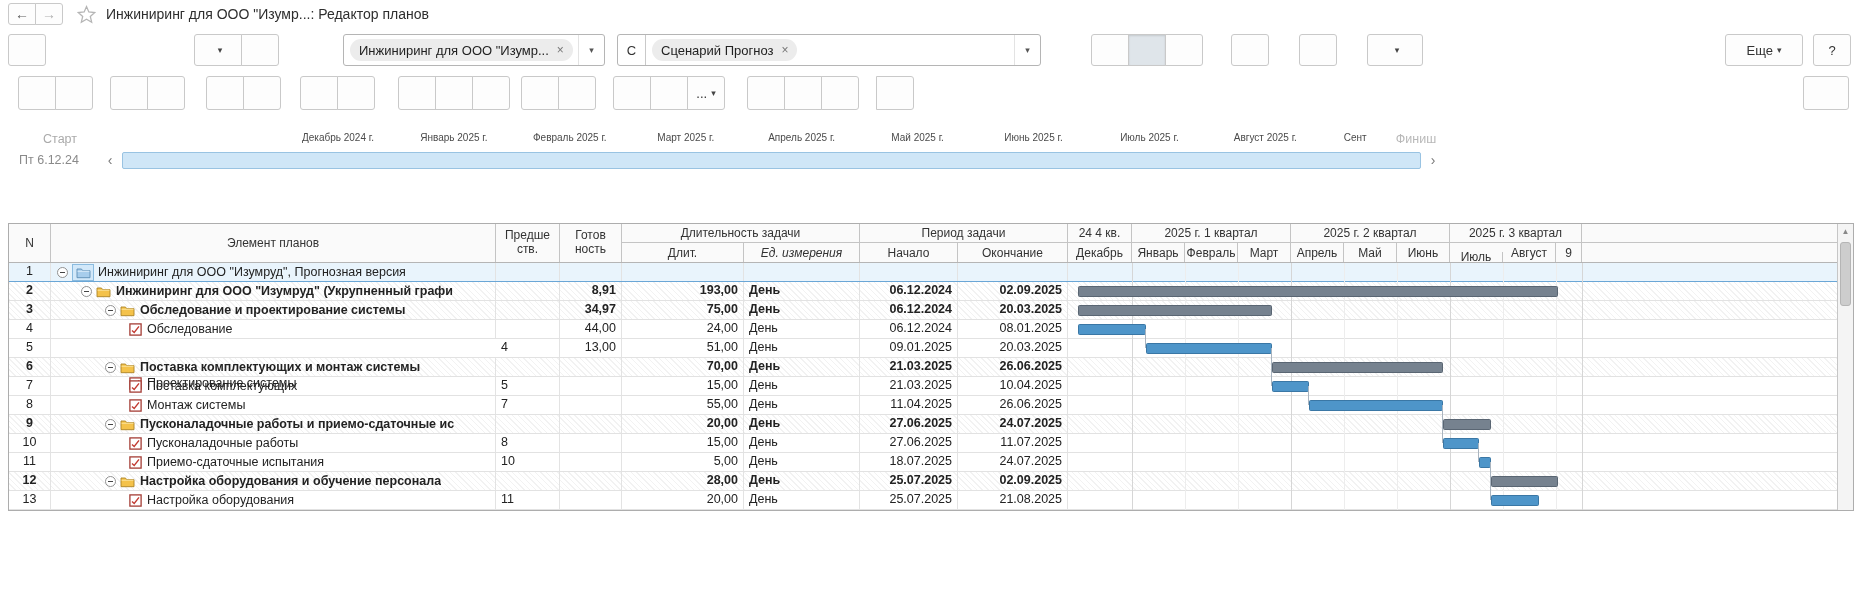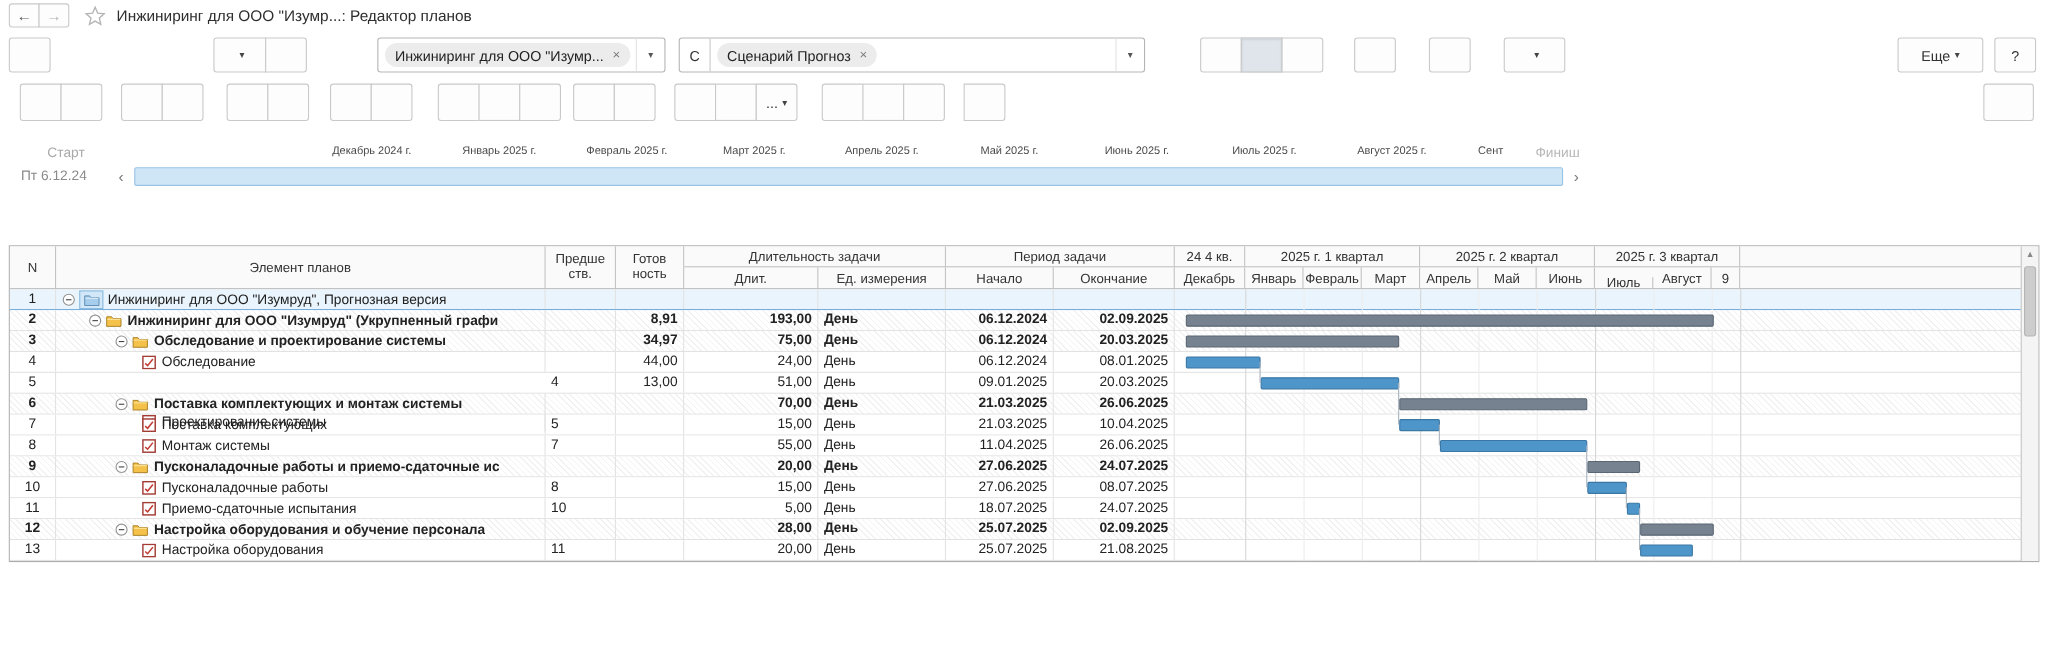--- a/index.html
+++ b/index.html
@@ -304,21 +304,21 @@
 <div class="grid">
   <div class="ghead" id="ghead">
       <div class="gh span" style="width: 42px;">N</div>
       <div class="gh span" style="width: 445px;">Элемент планов</div>
       <div class="gh span two" style="width: 64px;">Предше<br>ств.</div>
       <div class="gh span two" style="width: 62px;">Готов<br>ность</div>
       <div class="ghgrp" style="width: 238px;">
         <div class="ghtop">Длительность задачи</div>
         <div class="ghsub">
           <div style="width: 122px;">Длит.</div>
-          <div style="width: 116px;">Ед. измерения</div>
+          <div style="width: 116px; font-style: italic;">Ед. измерения</div>
         </div>
       </div>
       <div class="ghgrp" style="width: 208px;">
         <div class="ghtop">Период задачи</div>
         <div class="ghsub">
           <div style="width: 98px;">Начало</div>
           <div style="width: 110px;">Окончание</div>
         </div>
       </div>
       <div class="ghgrp" style="width: 770px;">
@@ -532,21 +532,21 @@
               <path d="M3 7.4 L5.2 9.4 L10 3.4" fill="none" stroke="#c23b32" stroke-width="1.4"></path>
             </svg>
           </span>
           <span class="nm">Пусконаладочные работы</span>
         </div>
         <div class="c " style="width: 64px;">8</div>
         <div class="c num" style="width: 62px;"></div>
         <div class="c num" style="width: 122px;">15,00</div>
         <div class="c " style="width: 116px;">День</div>
         <div class="c num" style="width: 98px;">27.06.2025</div>
-        <div class="c num" style="width: 110px;">08.07.2025</div>
+        <div class="c num" style="width: 110px;">11.07.2025</div>
         <div class="c cchart"></div>
       </div>
       <div class="row">
         <div class="c cn" style="width: 42px;">11</div>
         <div class="c cname" style="width: 445px; padding-left: 78px;">
           <span class="rowic">
             <svg width="13" height="13" viewBox="0 0 13 13">
               <rect x="0.9" y="0.9" width="11.2" height="11.2" fill="#fff" stroke="#a43c35" stroke-width="1.3"></rect>
               <path d="M3 7.4 L5.2 9.4 L10 3.4" fill="none" stroke="#c23b32" stroke-width="1.4"></path>
             </svg>

